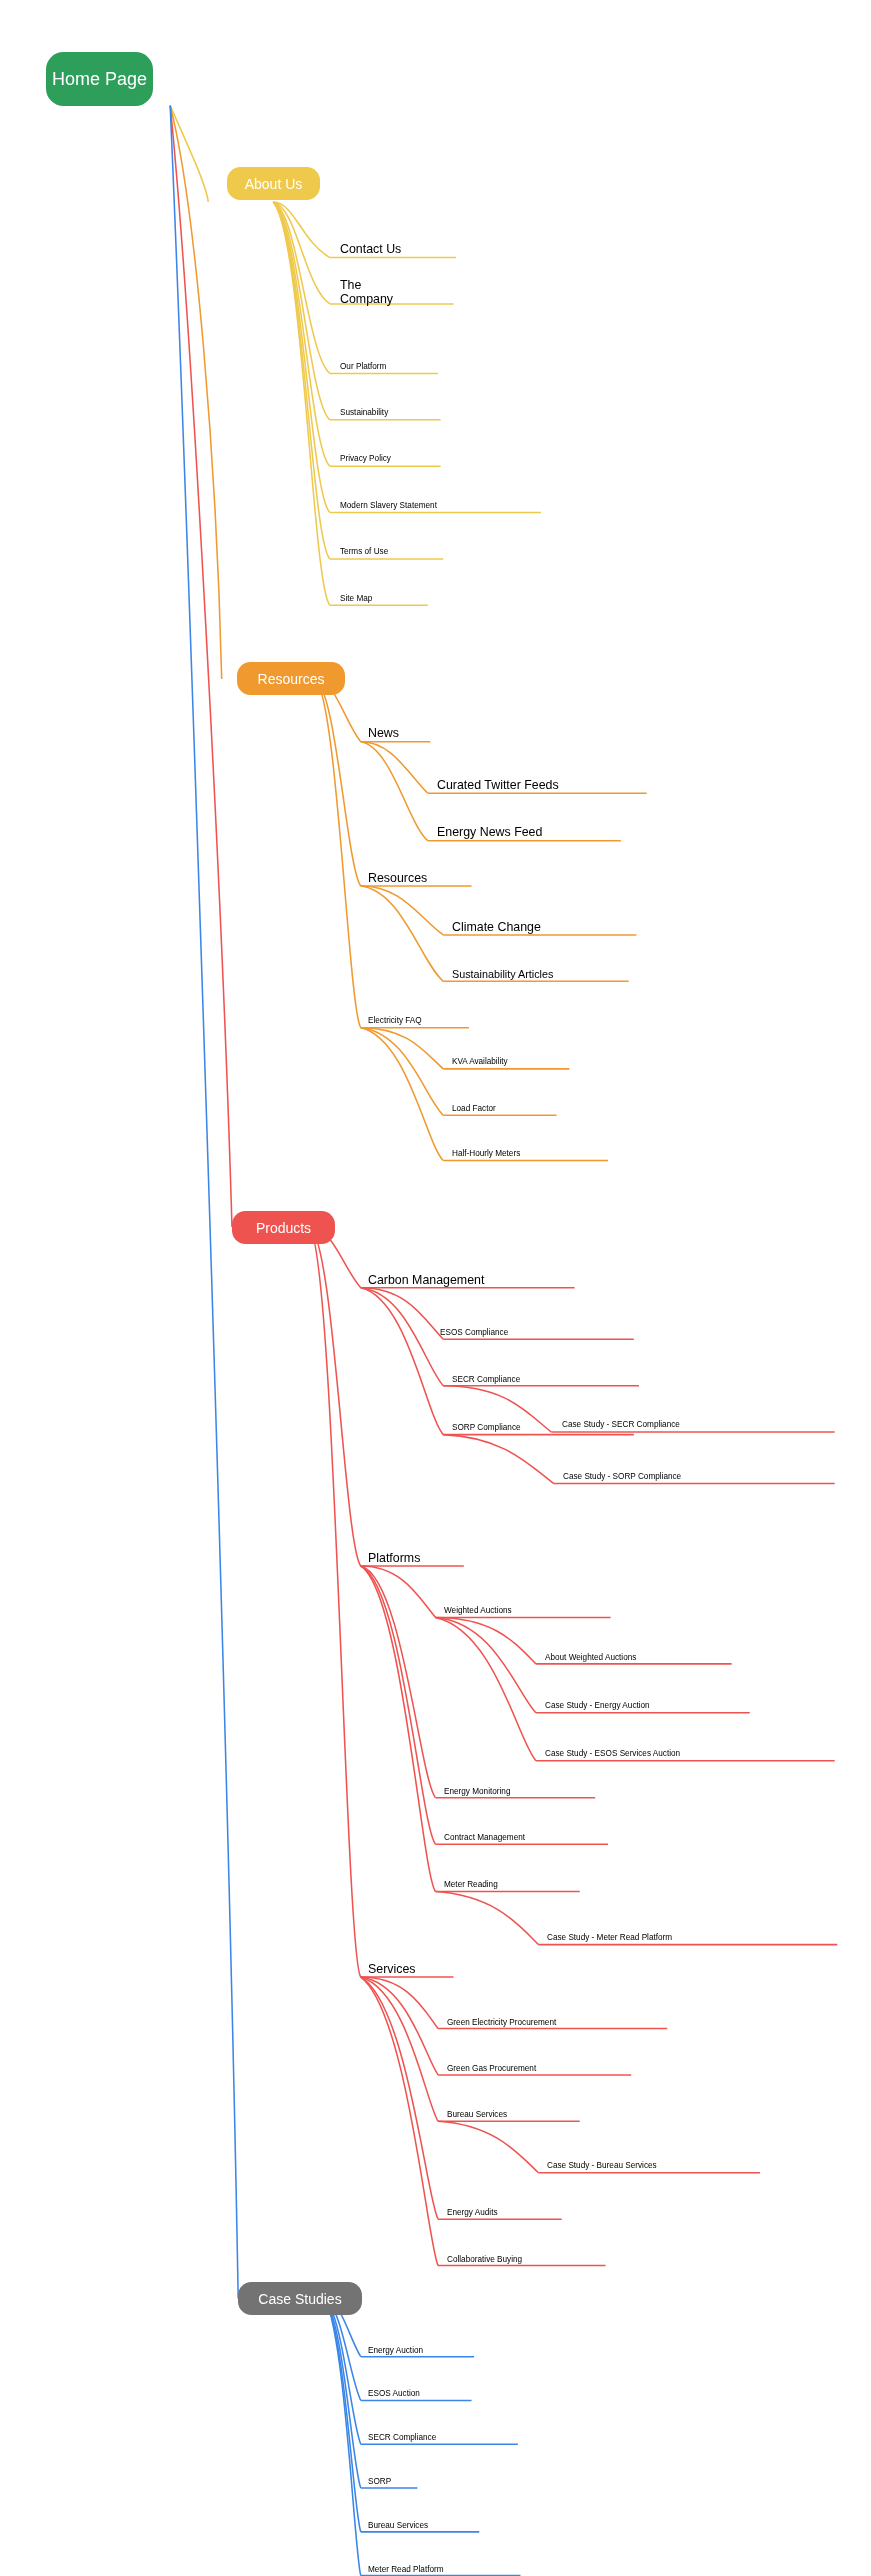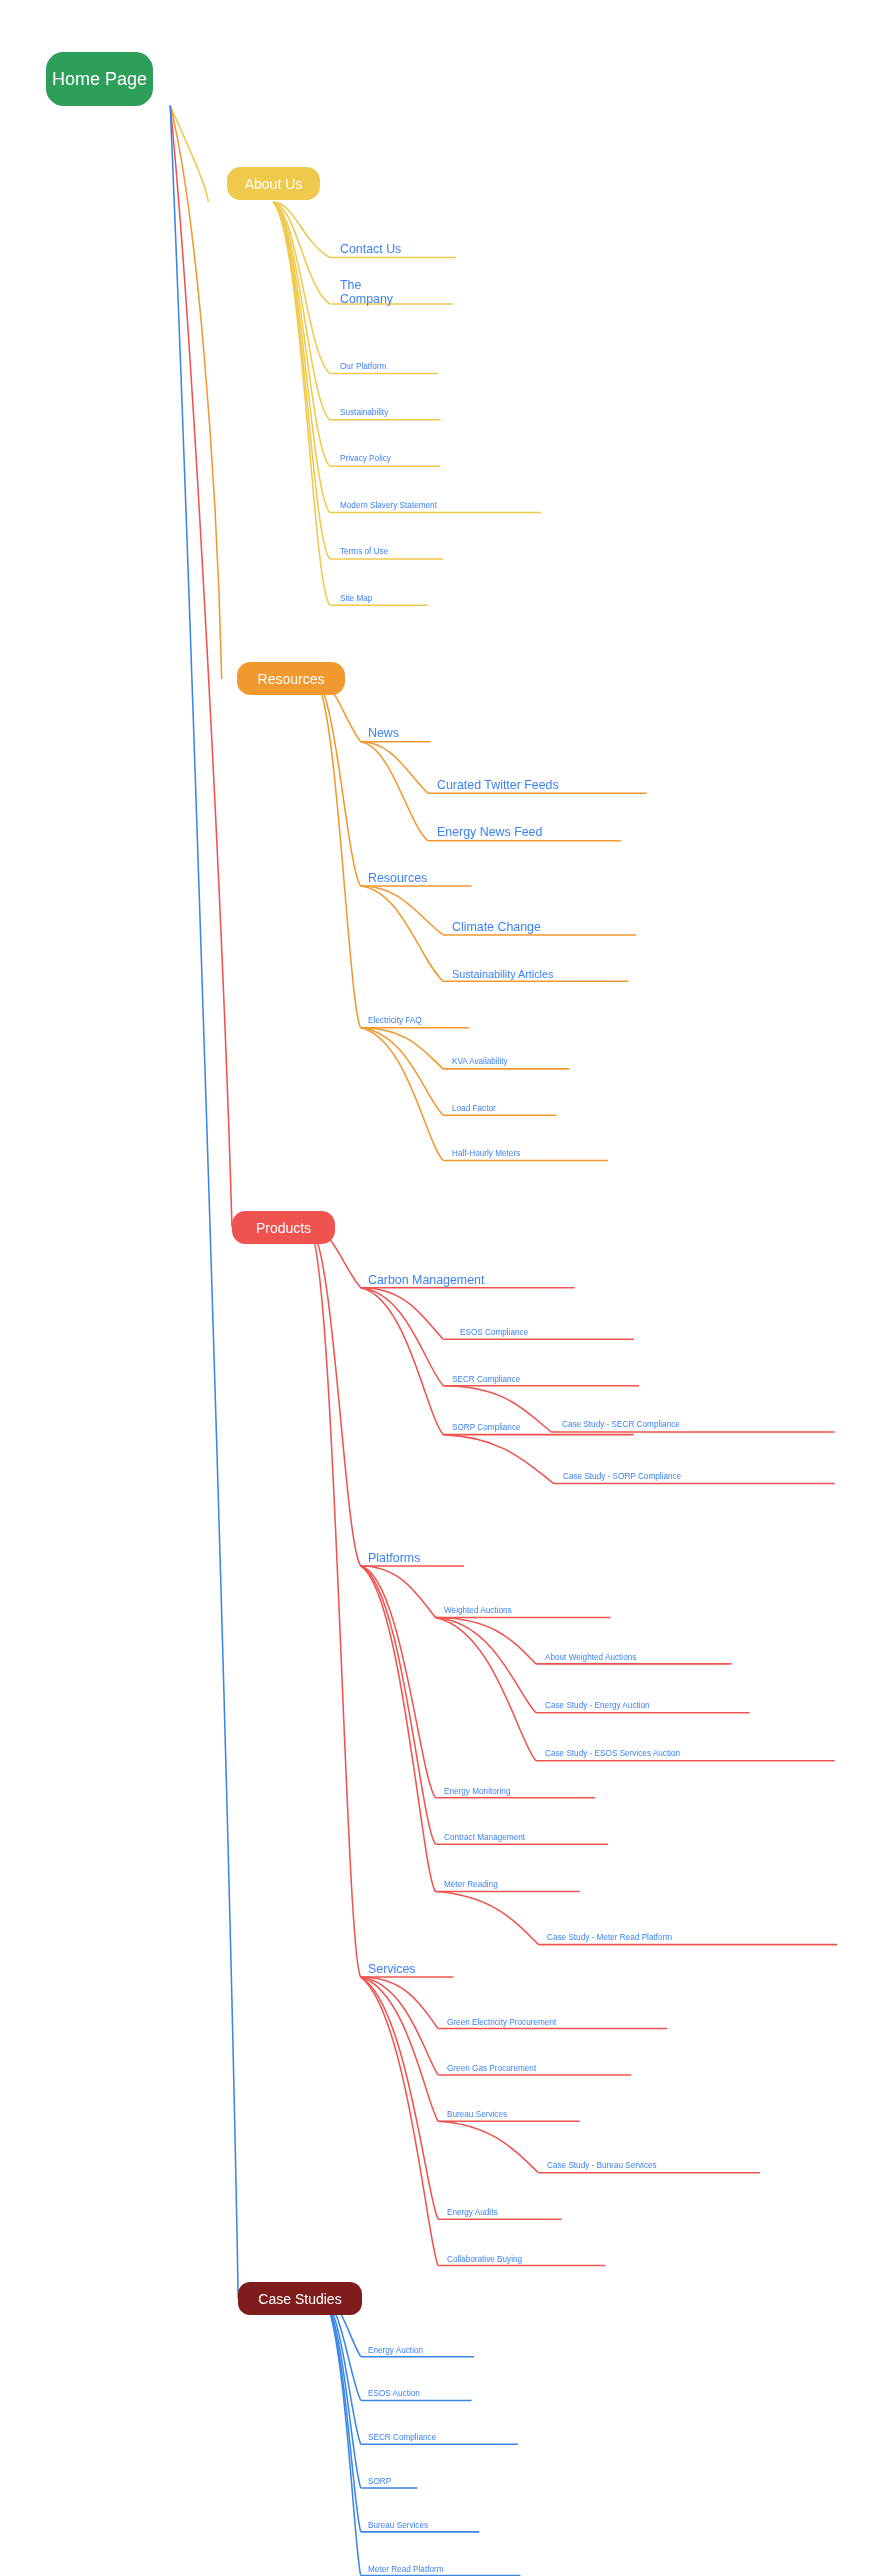--- a/index.html
+++ b/index.html
@@ -6,23 +6,23 @@
   body{width:872px;height:3320px;position:relative;font-family:"Liberation Sans",sans-serif;overflow:hidden;}
   #canvas{position:absolute;left:0;top:0;width:872px;height:3320px;}
   svg#wires{position:absolute;left:0;top:0;width:872px;height:3320px;pointer-events:none;}
   .node{position:absolute;white-space:nowrap;}
   
   .pill{border-radius:13.4px;display:flex;align-items:center;justify-content:center;color:#fff;font-weight:400;}
   .pill.root{background:#2e9e5b;font-size:18px;border-radius:17.5px;}
   .pill.about{background:#efc94c;font-size:14px;}
   .pill.resources{background:#f0992e;font-size:14px;}
   .pill.products{background:#ef5350;font-size:14px;}
-  .pill.cases{background:#7f1d1d;font-size:14px;border-radius:12px;}
+  .pill.cases{background:#737373;font-size:14px;}
   
-  .leaf{color:#3b82f6;}
+  .leaf{color:#000000;}
   .leaf span{display:block;}
   .sz-lg{font-size:12.4px;line-height:1.15;}
   .sz-md{font-size:10.8px;line-height:1.15;}
   .sz-sm{font-size:8.2px;line-height:1.15;}
 </style>
 </head>
 <body>
 
 <div id="canvas">
 
@@ -251,21 +251,21 @@
   <span>Half-Hourly Meters</span>
 </div>
 
 <div class="node pill products" style="left:232px;top:1211px;width:103px;height:33px;">
   <span>Products</span>
 </div>
 
 <div class="node leaf sz-lg" style="left:368px;top:1273px;">
   <span>Carbon Management</span>
 </div>
-<div class="node leaf sz-sm" style="left:460px;top:1328px;">
+<div class="node leaf sz-sm" style="left:440px;top:1328px;">
   <span>ESOS Compliance</span>
 </div>
 <div class="node leaf sz-sm" style="left:452px;top:1375px;">
   <span>SECR Compliance</span>
 </div>
 <div class="node leaf sz-sm" style="left:562px;top:1420px;">
   <span>Case Study - SECR Compliance</span>
 </div>
 <div class="node leaf sz-sm" style="left:452px;top:1423px;">
   <span>SORP Compliance</span>

